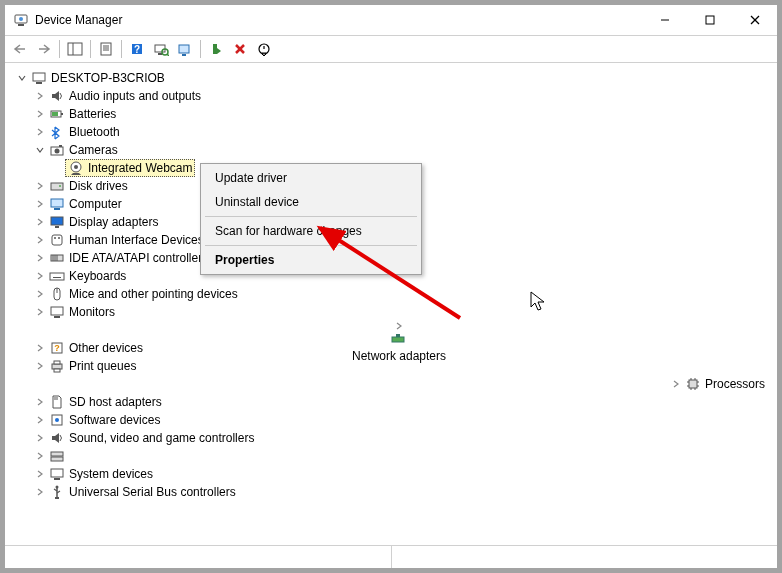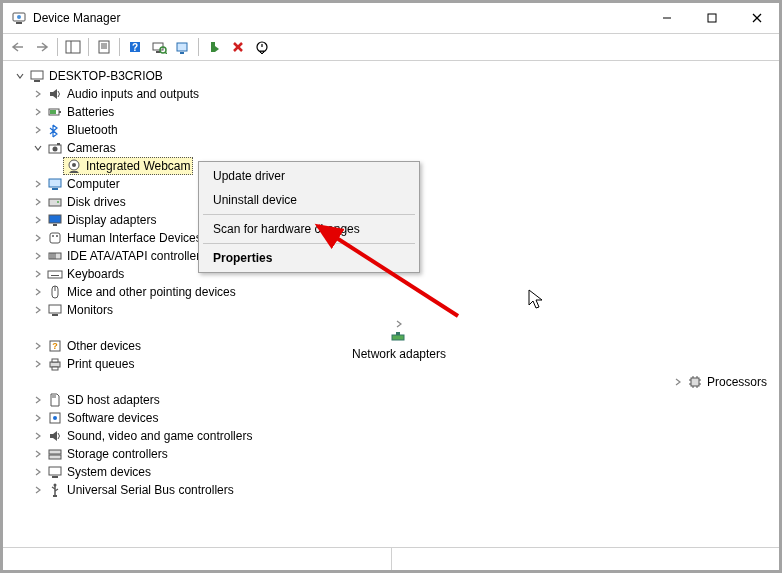--- a/index.html
+++ b/index.html
@@ -10,21 +10,21 @@
     color: #000;
     width: 782px;
     height: 573px;
     overflow: hidden;
     user-select: none;
   }
   .window {
     width: 782px;
     height: 573px;
     box-sizing: border-box;
-    border: 3px solid #a3a3a3;
+    border: 5px solid #a3a3a3;
     display: flex;
     flex-direction: column;
     position: relative;
     background: #fff;
   }
   
   .titlebar {
     height: 30px;
     display: flex;
     align-items: center;
@@ -375,39 +375,39 @@
             <span>Integrated Webcam</span>
           </div>
           <div class="node" style="padding-left: 22px;">
             <span class="expander">
               <svg width="10" height="10">
                 <path d="M3 2 L7 5 L3 8" fill="none" stroke="#888" stroke-width="1.2"></path>
               </svg>
             </span>
             <span class="dev-icon">
               <svg width="16" height="16">
+                <rect x="2" y="5" width="12" height="7" fill="#ddd" stroke="#555"></rect>
+                <circle cx="11" cy="8" r="1" fill="#5a5"></circle>
+              </svg>
+            </span>
+            <span>Disk drives</span>
+          </div>
+          <div class="node" style="padding-left: 22px;">
+            <span class="expander">
+              <svg width="10" height="10">
+                <path d="M3 2 L7 5 L3 8" fill="none" stroke="#888" stroke-width="1.2"></path>
+              </svg>
+            </span>
+            <span class="dev-icon">
+              <svg width="16" height="16">
                 <rect x="2" y="3" width="12" height="8" fill="#cde6ff" stroke="#2a6fb0"></rect>
                 <rect x="5" y="12" width="6" height="2" fill="#2a6fb0"></rect>
               </svg>
             </span>
             <span>Computer</span>
-          </div>
-          <div class="node" style="padding-left: 22px;">
-            <span class="expander">
-              <svg width="10" height="10">
-                <path d="M3 2 L7 5 L3 8" fill="none" stroke="#888" stroke-width="1.2"></path>
-              </svg>
-            </span>
-            <span class="dev-icon">
-              <svg width="16" height="16">
-                <rect x="2" y="5" width="12" height="7" fill="#ddd" stroke="#555"></rect>
-                <circle cx="11" cy="8" r="1" fill="#5a5"></circle>
-              </svg>
-            </span>
-            <span>Disk drives</span>
           </div>
           <div class="node" style="padding-left: 22px;">
             <span class="expander">
               <svg width="10" height="10">
                 <path d="M3 2 L7 5 L3 8" fill="none" stroke="#888" stroke-width="1.2"></path>
               </svg>
             </span>
             <span class="dev-icon">
               <svg width="16" height="16">
                 <rect x="2" y="3" width="12" height="8" fill="#1e6fd6" stroke="#555"></rect>
@@ -604,21 +604,20 @@
               <svg width="10" height="10">
                 <path d="M3 2 L7 5 L3 8" fill="none" stroke="#888" stroke-width="1.2"></path>
               </svg>
             </span>
             <span class="dev-icon">
               <svg width="16" height="16">
                 <rect x="2" y="4" width="12" height="4" fill="#ddd" stroke="#555"></rect>
                 <rect x="2" y="9" width="12" height="4" fill="#ddd" stroke="#555"></rect>
               </svg>
             </span>
-            <span>Storage controllers</span>
           </div>
           <div class="node" style="padding-left: 22px;">
             <span class="expander">
               <svg width="10" height="10">
                 <path d="M3 2 L7 5 L3 8" fill="none" stroke="#888" stroke-width="1.2"></path>
               </svg>
             </span>
             <span class="dev-icon">
               <svg width="16" height="16">
                 <rect x="2" y="3" width="12" height="8" fill="#fff" stroke="#555"></rect>

